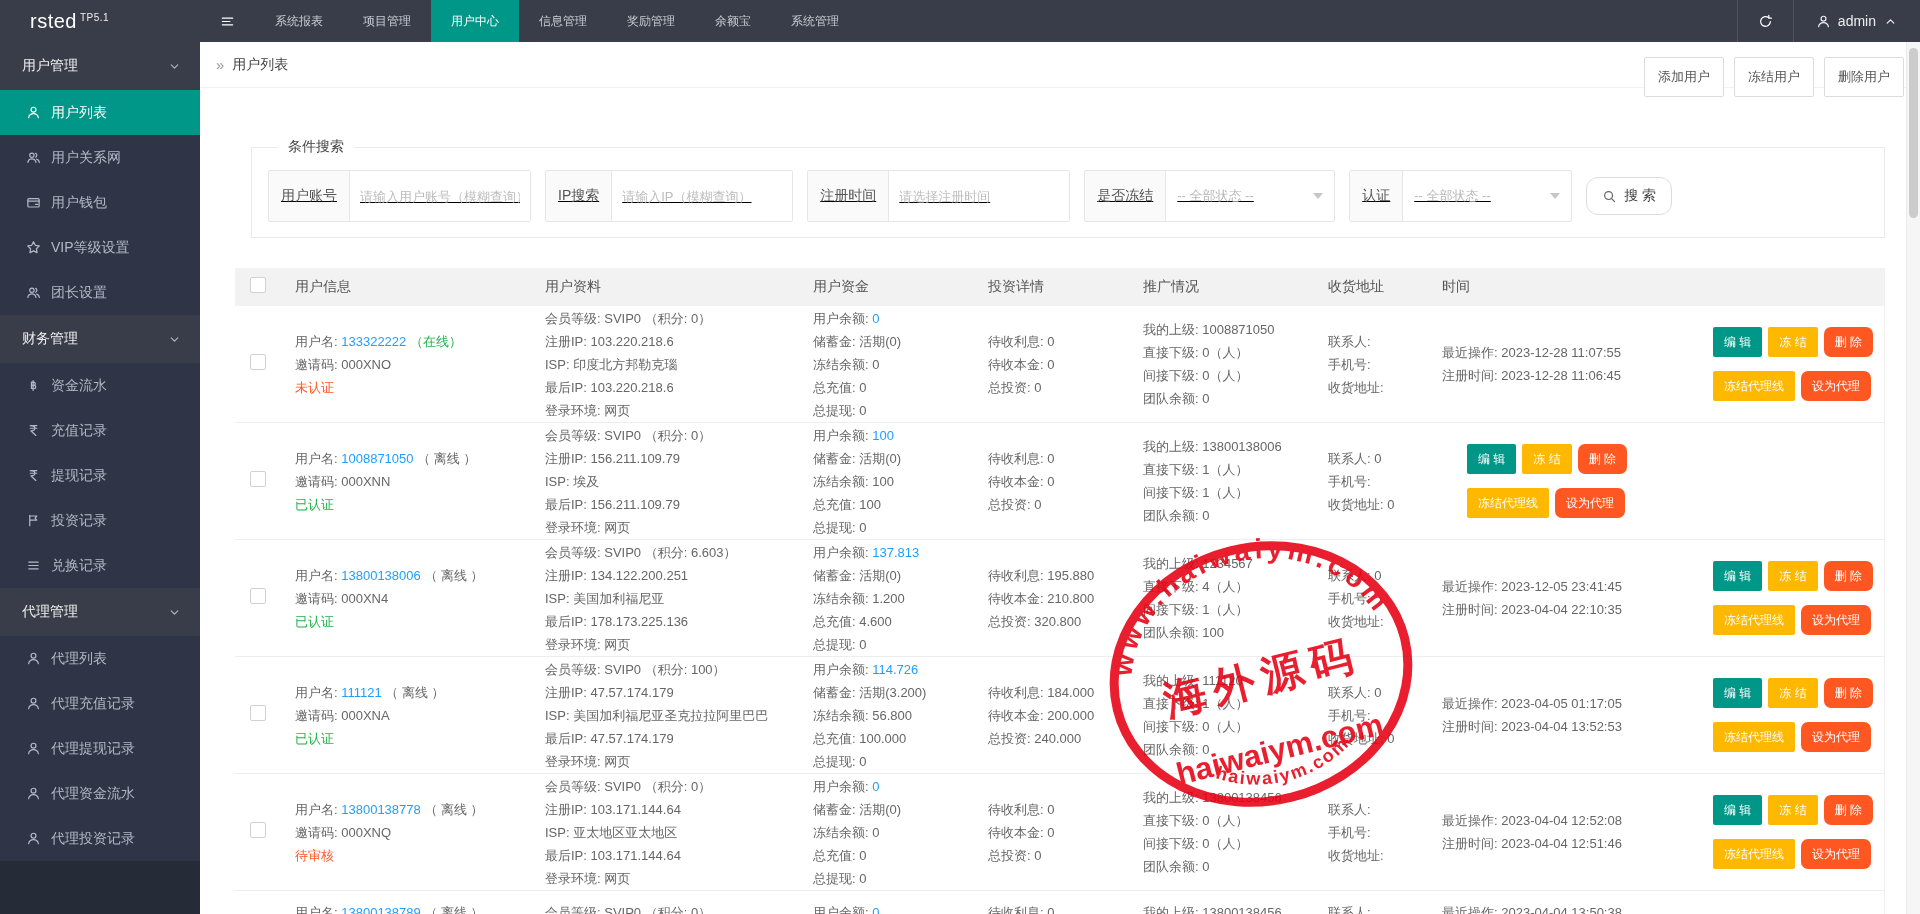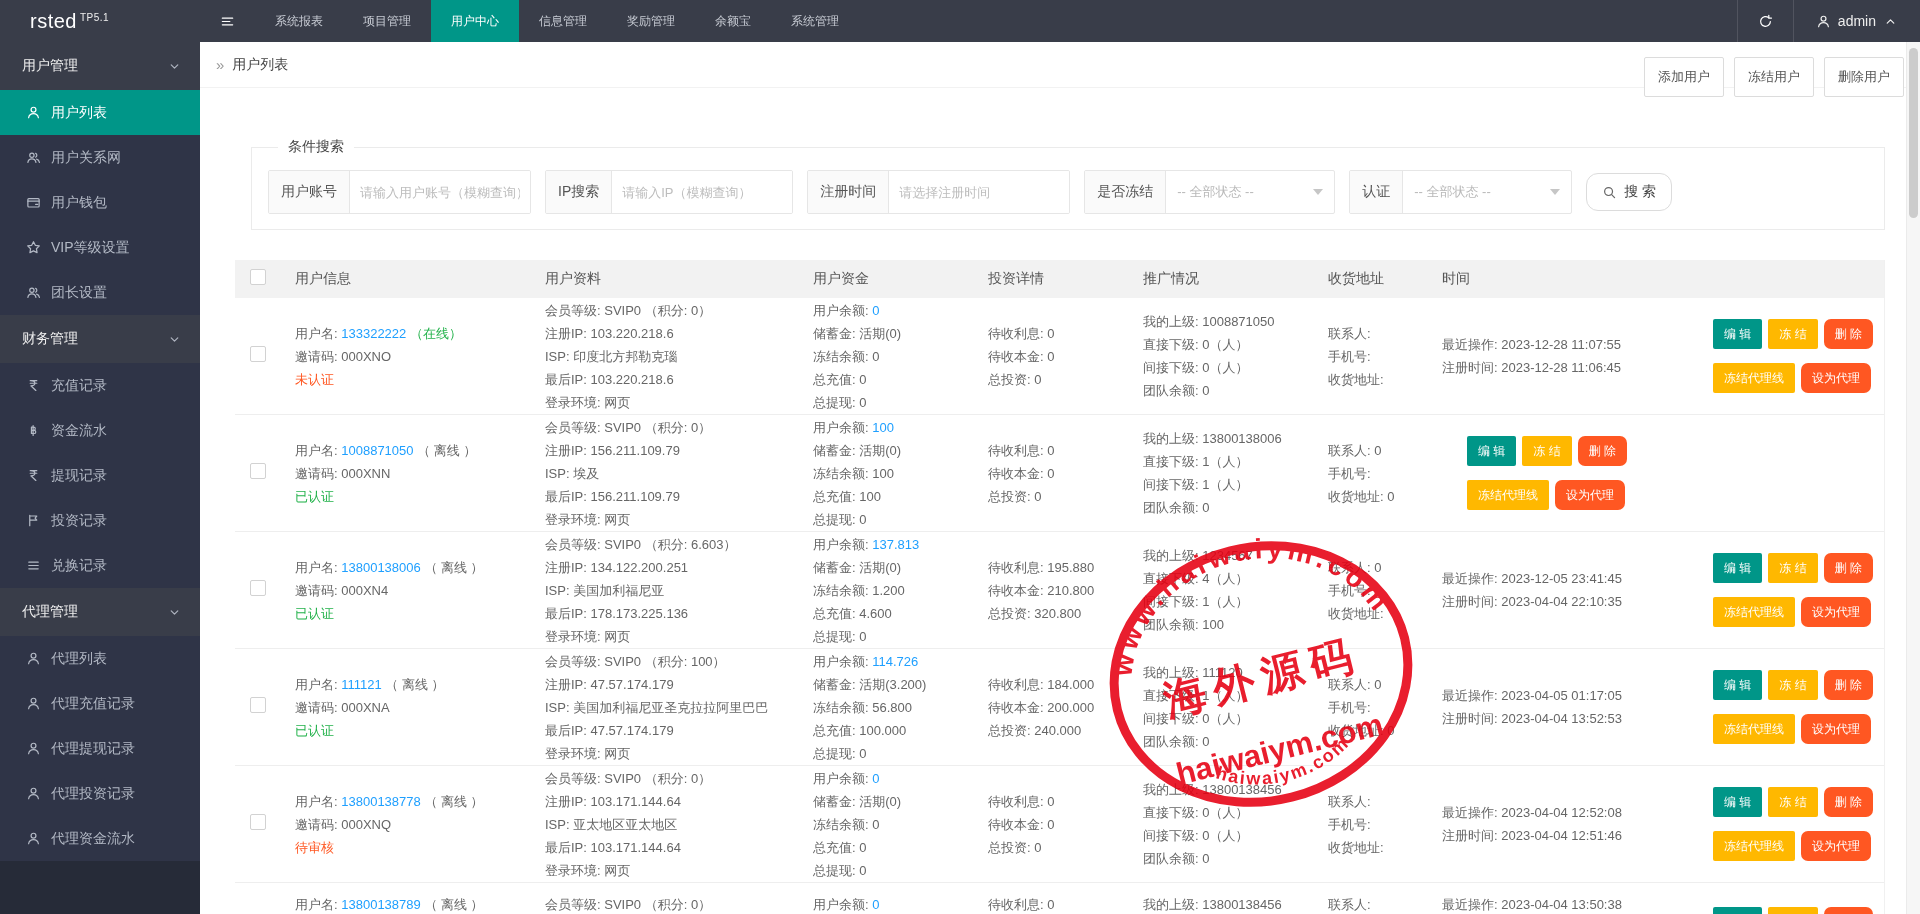--- a/index.html
+++ b/index.html
@@ -33,21 +33,21 @@
   .main { position: absolute; left: 200px; top: 42px; right: 0; bottom: 0; background: #fff; overflow: hidden; }
   .breadcrumb-bar { height: 46px; display: flex; align-items: center; padding-left: 16px; border-bottom: 1px solid #f2f2f2; font-size: 14px; color: #444; }
   .crumb-sep { color: #999; margin-right: 8px; font-size: 15px; }
   .page-actions { position: absolute; top: 15px; right: 16px; display: flex; gap: 10px; z-index: 5; }
   .pa-btn { height: 40px; padding: 0 13px; background: #fff; border: 1px solid #dcdcdc; border-radius: 2px; color: #555; font-size: 13px; cursor: pointer; font-family: inherit; white-space: nowrap; }
 
   .content { padding: 50px 35px 0 35px; }
   fieldset.search { border: 1px solid #ebebeb; padding: 14px 16px 15px 16px; margin-left: 16px; }
   fieldset.search legend { padding: 0 10px; margin-left: 10px; color: #444; font-size: 14px; }
   .search-row { display: flex; align-items: center; gap: 14px; flex-wrap: nowrap; }
-  .sfield { display: flex; height: 44px; border: 1px solid #e6e6e6; border-radius: 2px; background: #fff; overflow: hidden; flex: 0 0 auto; }
+  .sfield { display: flex; height: 52px; border: 1px solid #e6e6e6; border-radius: 2px; background: #fff; overflow: hidden; flex: 0 0 auto; text-decoration: underline; }
   .flabel { display: flex; align-items: center; padding: 0 12px; background: #fafafa; border-right: 1px solid #e6e6e6; color: #555; font-size: 14px; white-space: nowrap; }
   .finput { border: none; outline: none; padding: 0 10px; width: 180px; font-size: 13px; color: #333; font-family: inherit; }
   .finput::placeholder { color: #bdbdbd; }
   .fselect { display: flex; align-items: center; justify-content: space-between; width: 168px; padding: 0 11px; color: #b8b8b8; font-size: 13px; cursor: pointer; }
   .caret { width: 0; height: 0; border-left: 5px solid transparent; border-right: 5px solid transparent; border-top: 6px solid #c6c6c6; }
   .search-btn { height: 38px; display: flex; align-items: center; gap: 7px; padding: 0 15px; background: #fff; border: 1px solid #dcdcdc; border-radius: 12px; font-size: 14px; color: #444; cursor: pointer; font-family: inherit; white-space: nowrap; }
   .search-btn .micon { color: #666; display: inline-flex; }
 
   
   .table { margin-top: 30px; border-right: 1px solid #f0f0f0; }
@@ -197,32 +197,32 @@
         <span>财务管理</span>
         <span class="micon">
           <svg width="15" height="15" viewBox="0 0 16 16" fill="none" stroke="currentColor" stroke-width="1.3" stroke-linecap="round" stroke-linejoin="round">
             <path d="M4.5 6.2 8 9.7l3.5-3.5"></path>
           </svg>
         </span>
       </div>
       <div class="side-item">
         <span class="micon">
           <svg width="15" height="15" viewBox="0 0 16 16" fill="none" stroke="currentColor" stroke-width="1.3" stroke-linecap="round" stroke-linejoin="round">
+            <path d="M5.8 4.4h2.4a1.7 1.7 0 0 1 0 3.4H5.8m0 0h2.9a1.7 1.7 0 0 1 0 3.4H5.8V4.4zM7.6 2.8v10.4"></path>
+          </svg>
+        </span>
+        <span>资金流水</span>
+      </div>
+      <div class="side-item">
+        <span class="micon">
+          <svg width="15" height="15" viewBox="0 0 16 16" fill="none" stroke="currentColor" stroke-width="1.3" stroke-linecap="round" stroke-linejoin="round">
             <path d="M4.5 2.8h7M4.5 5.6h7M4.8 2.8c3.6 0 4.7 1 4.7 2.8 0 1.7-1.6 2.7-4.3 2.7l5.3 5"></path>
           </svg>
         </span>
         <span>充值记录</span>
-      </div>
-      <div class="side-item">
-        <span class="micon">
-          <svg width="15" height="15" viewBox="0 0 16 16" fill="none" stroke="currentColor" stroke-width="1.3" stroke-linecap="round" stroke-linejoin="round">
-            <path d="M5.8 4.4h2.4a1.7 1.7 0 0 1 0 3.4H5.8m0 0h2.9a1.7 1.7 0 0 1 0 3.4H5.8V4.4zM7.6 2.8v10.4"></path>
-          </svg>
-        </span>
-        <span>资金流水</span>
       </div>
       <div class="side-item">
         <span class="micon">
           <svg width="15" height="15" viewBox="0 0 16 16" fill="none" stroke="currentColor" stroke-width="1.3" stroke-linecap="round" stroke-linejoin="round">
             <path d="M4.5 2.8h7M4.5 5.6h7M4.8 2.8c3.6 0 4.7 1 4.7 2.8 0 1.7-1.6 2.7-4.3 2.7l5.3 5"></path>
           </svg>
         </span>
         <span>提现记录</span>
       </div>
       <div class="side-item">
@@ -276,30 +276,30 @@
         </span>
         <span>代理提现记录</span>
       </div>
       <div class="side-item">
         <span class="micon">
           <svg width="15" height="15" viewBox="0 0 16 16" fill="none" stroke="currentColor" stroke-width="1.3" stroke-linecap="round" stroke-linejoin="round">
             <circle cx="8" cy="5" r="2.6"></circle>
             <path d="M2.8 13.6c.5-3 2.6-4.4 5.2-4.4s4.7 1.4 5.2 4.4"></path>
           </svg>
         </span>
-        <span>代理投资记录</span>
+        <span>代理资金流水</span>
       </div>
       <div class="side-item">
         <span class="micon">
           <svg width="15" height="15" viewBox="0 0 16 16" fill="none" stroke="currentColor" stroke-width="1.3" stroke-linecap="round" stroke-linejoin="round">
             <circle cx="8" cy="5" r="2.6"></circle>
             <path d="M2.8 13.6c.5-3 2.6-4.4 5.2-4.4s4.7 1.4 5.2 4.4"></path>
           </svg>
         </span>
-        <span>代理资金流水</span>
+        <span>代理投资记录</span>
       </div>
     </div>
   <div class="side-filler"></div>
 </aside>
 
 <main class="main">
   <div class="breadcrumb-bar">
     <span class="crumb-sep">»</span>
     <span>用户列表</span>
   </div>

